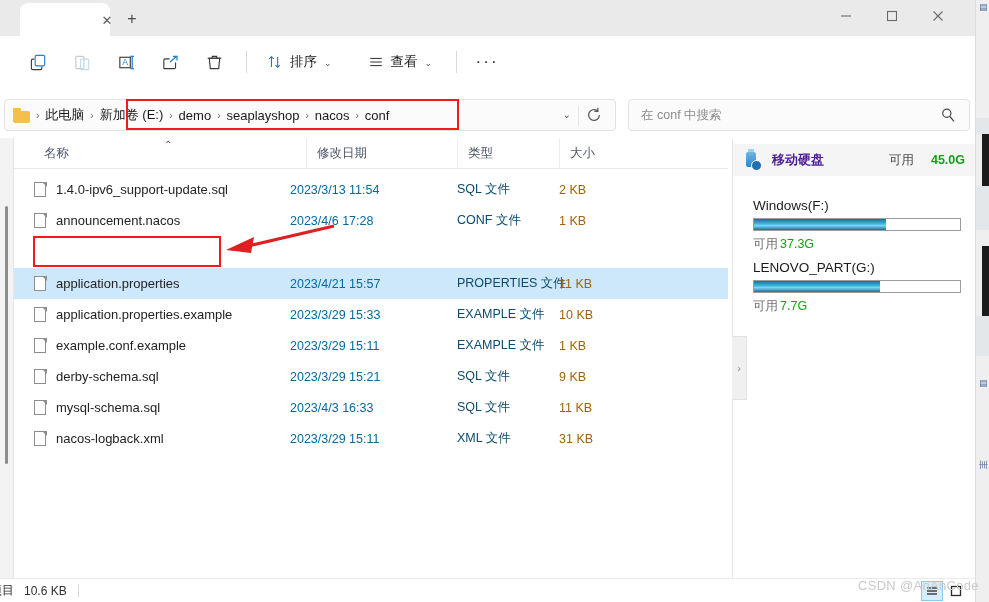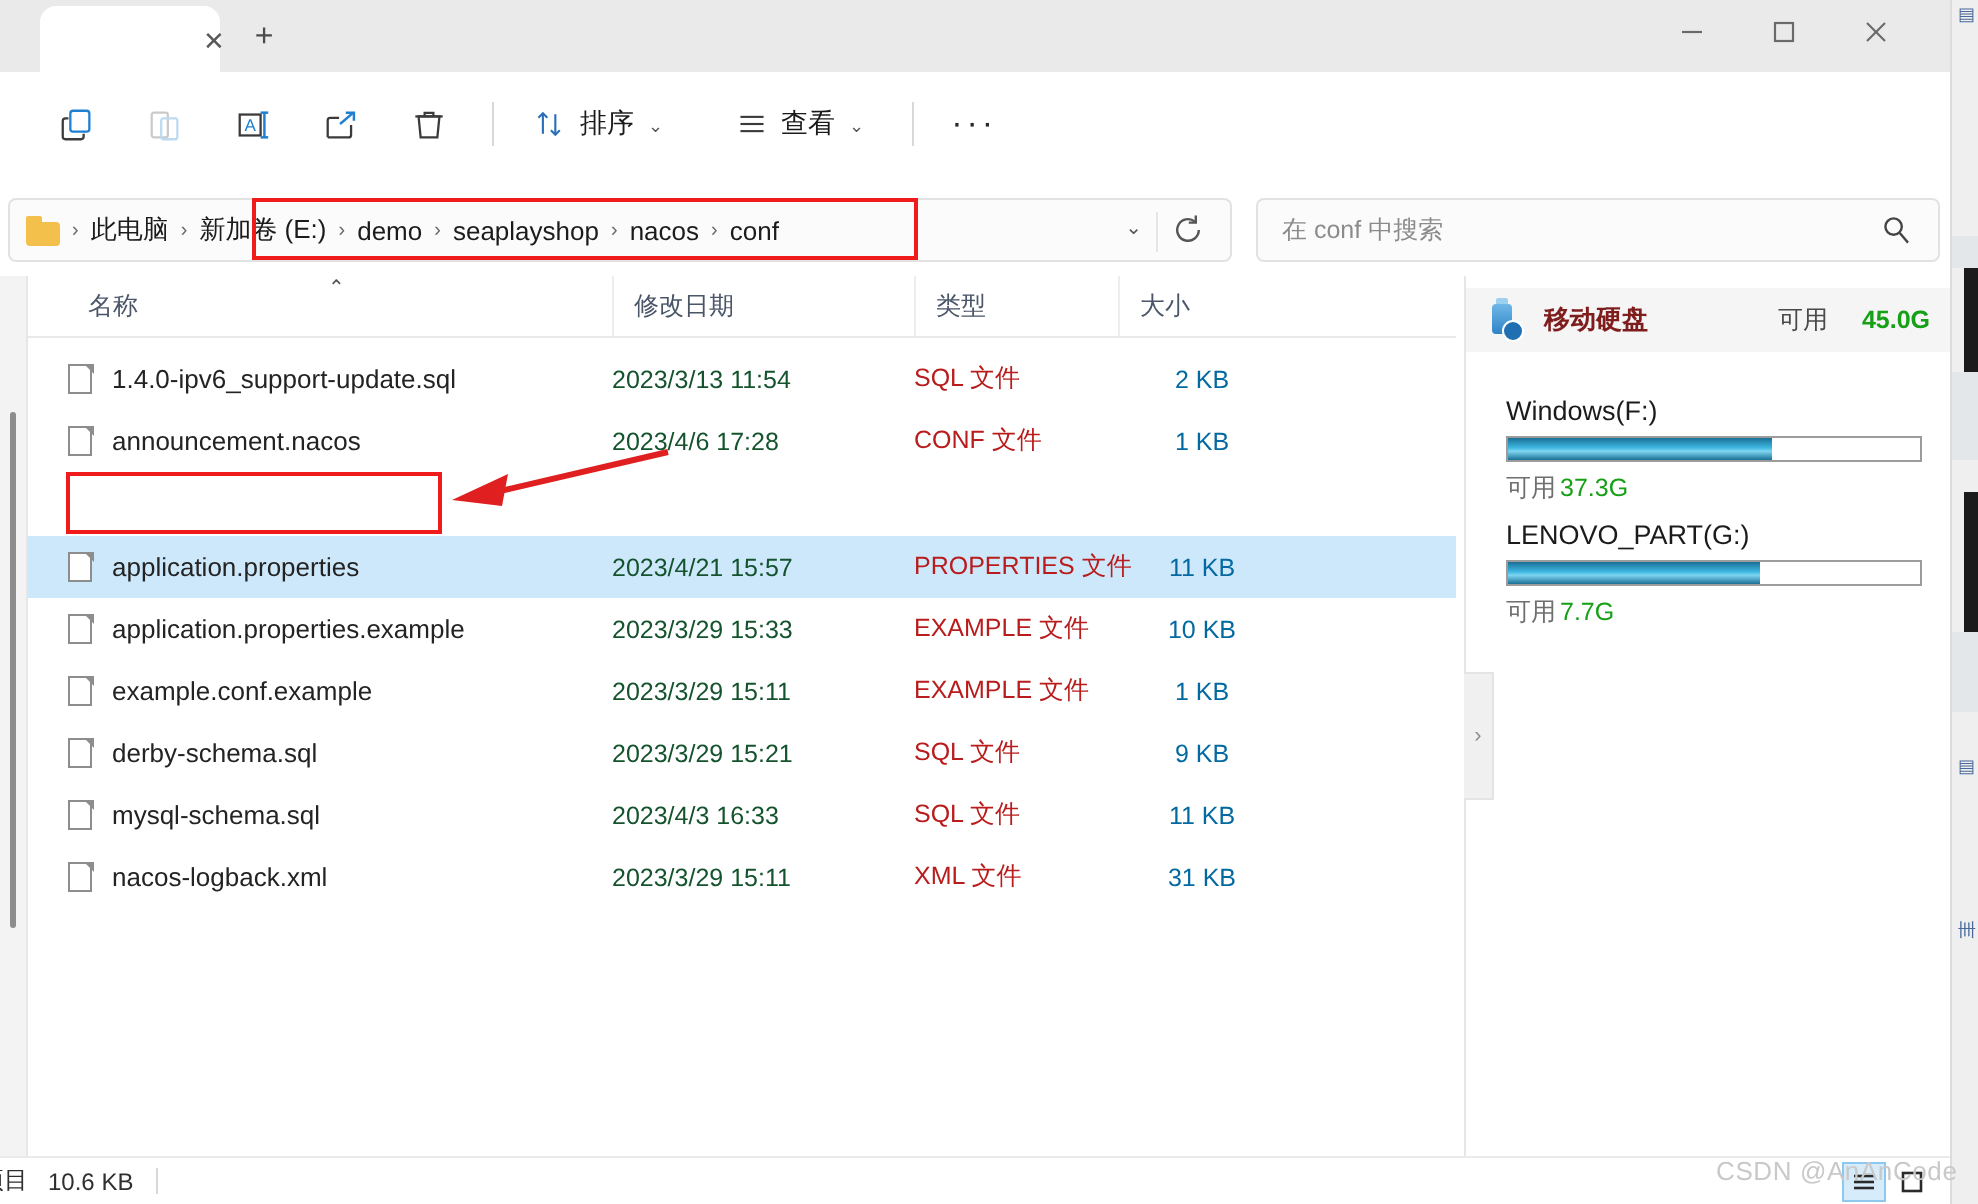--- a/index.html
+++ b/index.html
@@ -346,36 +346,36 @@
     box-sizing: border-box;
   }
   .fileico .fold {
     position: absolute; right: 0; top: 0;
     width: 0; height: 0;
     border-left: 5px solid transparent;
     border-top: 5px solid #8d8d8d;
   }
   .cell-date {
     position: absolute;
-    left: 292px;
-    color: #14532d;
+    left: 276px;
+    color: #0369a1;
     font-size: 12.5px;
   }
   .cell-type {
     position: absolute;
     left: 443px;
-    color: #b91c1c;
+    color: #0c4a6e;
     font-size: 12.5px;
   }
   .cell-size {
     position: absolute;
     left: 545px;
     width: 84px;
-    text-align: center;
-    color: #0369a1;
+    text-align: left;
+    color: #a16207;
     font-size: 12.5px;
   }
 
   
   .anno-file {
     position: absolute;
     left: 33px; top: 236px;
     width: 188px; height: 31px;
     border: 2px solid #f01c1c;
     box-sizing: border-box;
@@ -451,21 +451,21 @@
     width: 11px; height: 11px;
     border-radius: 50%;
     background: #1f6fb2;
     border: 1.5px solid #ffffff;
     box-sizing: border-box;
   }
   .drive-title {
     margin-left: 9px;
     font-size: 13px;
     font-weight: bold;
-    color: #7f1d1d;
+    color: #4c1d95;
   }
   .drive-free {
     position: absolute;
     right: 10px;
     font-size: 12.5px;
     color: #4a4a4a;
   }
   .drive-free .val {
     color: #16a016;
     font-weight: bold;

